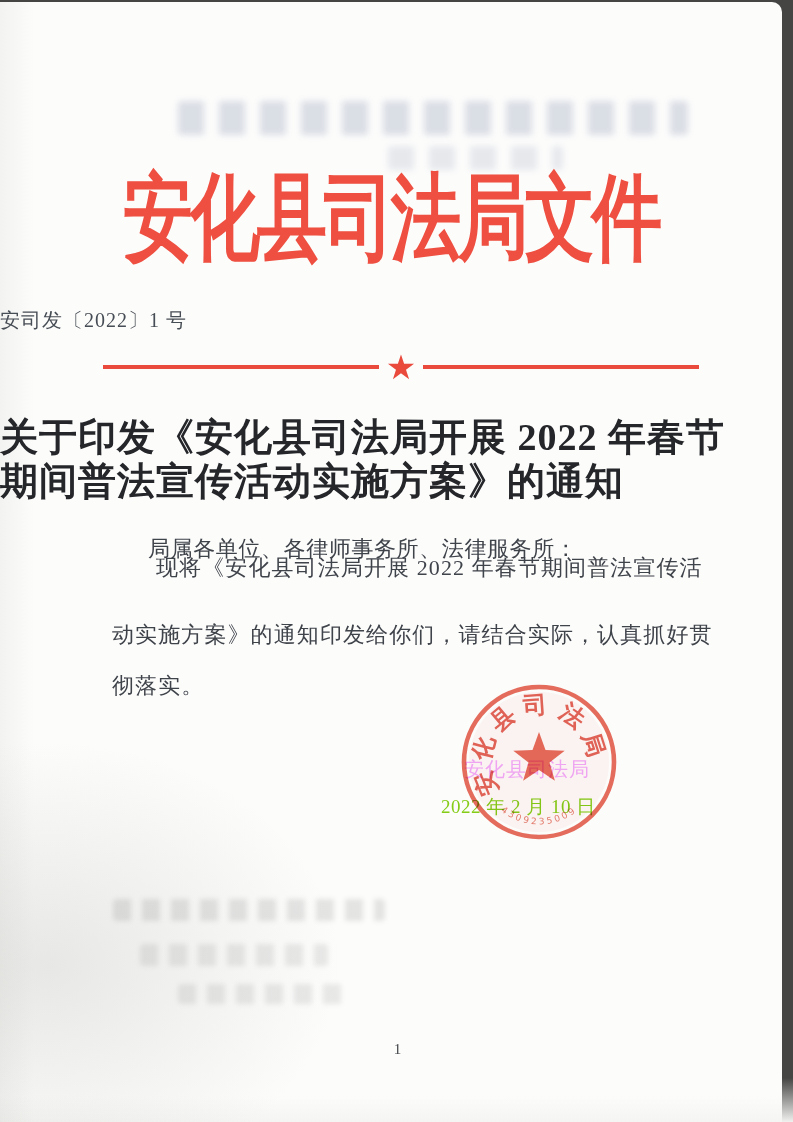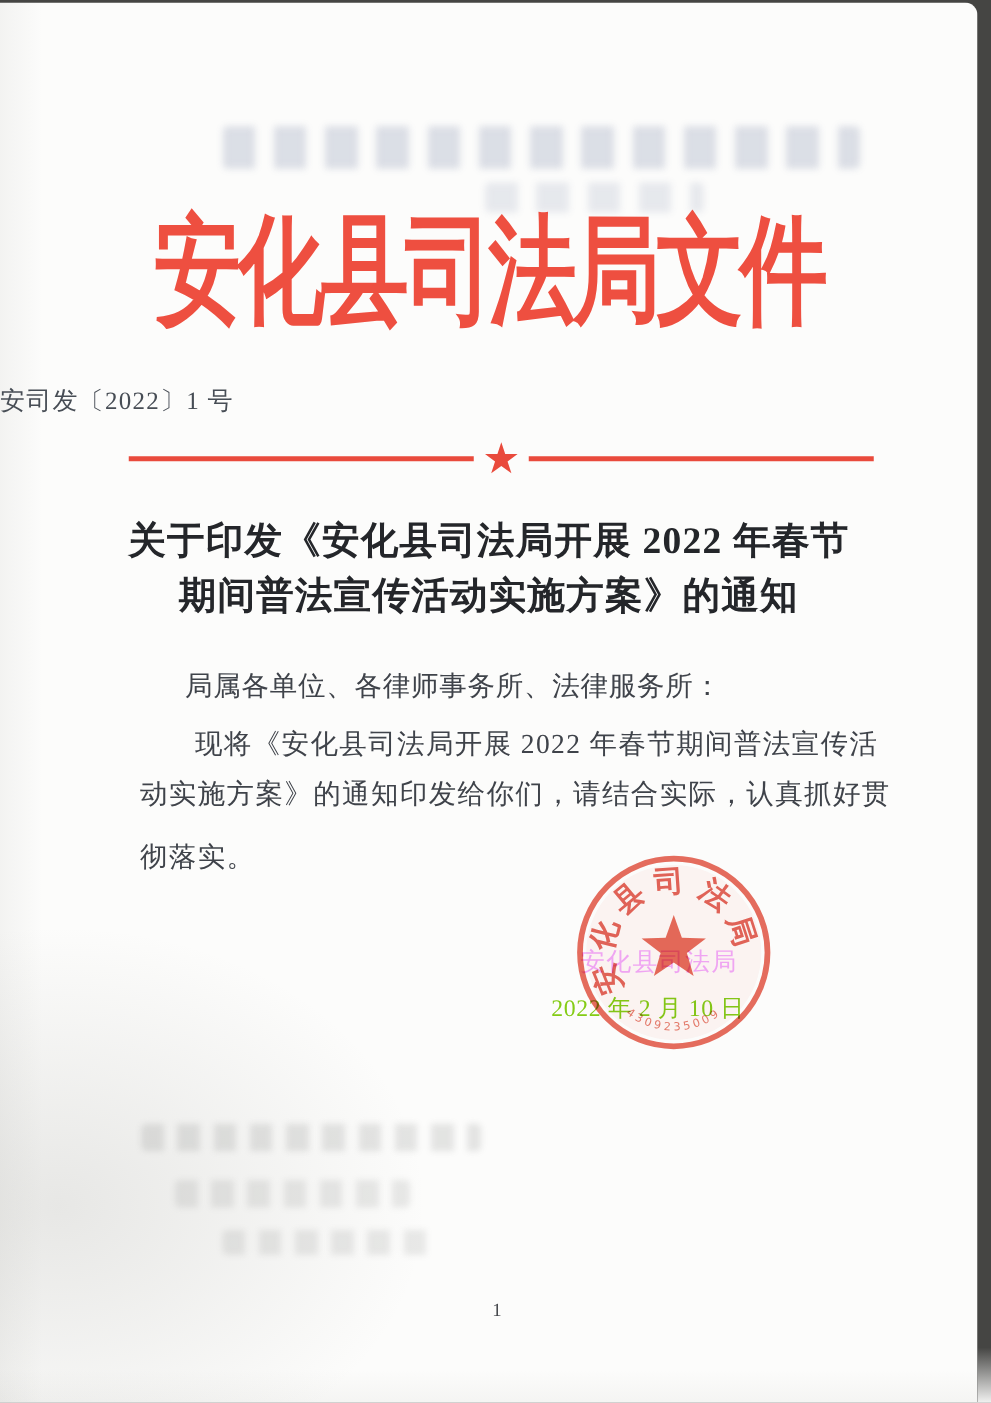--- a/index.html
+++ b/index.html
@@ -37,29 +37,29 @@
         text-align:left;color:#474d55;font-size:20px;letter-spacing:1px;}
 
   
   .rule{position:absolute;left:103px;top:352px;width:596px;height:30px;z-index:2;
         display:flex;align-items:center;}
   .rule .seg{flex:1;height:4px;background:#e94a3c;}
   .rule .star{color:#e94a3c;font-size:34px;line-height:30px;margin:0 7px;
         font-family:"DejaVu Sans",sans-serif;}
 
   
-  .headline{position:absolute;left:0;width:782px;z-index:2;text-align:center;
-        color:#24262a;font-weight:700;font-size:30px;letter-spacing:1px;white-space:nowrap;}
+  .headline{position:absolute;left:0;width:782px;z-index:2;text-align:left;
+        color:#24262a;font-weight:700;font-size:38px;letter-spacing:1px;white-space:nowrap;}
   .hl1{top:412px;} .hl2{top:456px;}
 
   
   .bodyline{position:absolute;left:112px;z-index:2;color:#3f434a;font-size:22px;
         letter-spacing:1.1px;white-space:nowrap;}
   .salut{top:534px;letter-spacing:.6px;margin-left:36px;}
-  .bl1{top:580px;left:156px;}
+  .bl1{top:553px;left:156px;}
   .bl2{top:620px;}
   .bl3{top:671px;}
 
   
   .signer{position:absolute;left:464px;top:756px;z-index:2;color:#f0abfc;
         font-size:20px;letter-spacing:1px;white-space:nowrap;}
   .sigdate{position:absolute;left:441px;top:794px;z-index:2;color:#84cc16;
         font-size:19px;letter-spacing:.5px;white-space:nowrap;}
 
   

